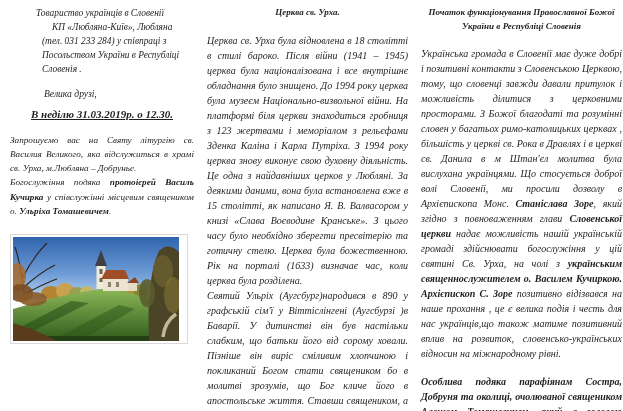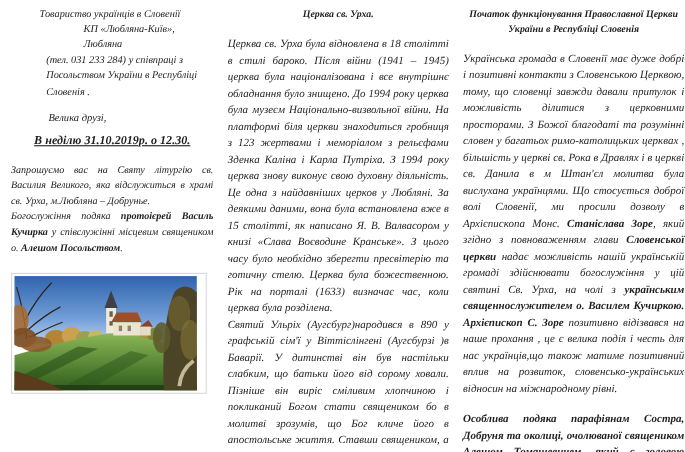--- a/index.html
+++ b/index.html
@@ -13,21 +13,21 @@
   }
   .col{flex:0 0 auto;}
   .col1{width:184px;}
   .col2{width:201px;}
   .col3{width:201px;}
   p{margin:0;text-align:justify;}
   .body{font-size:10px;line-height:1.5;}
   .col1 .body{font-size:9.2px;line-height:1.55;}
   .org{font-size:9.4px;line-height:1.5;text-align:left;margin-left:32px;}
   .org-c1{margin-left:26px;}
-  .org-c2{margin-left:66px;}
+  .org-c2{margin-left:42px;}
   .greeting{font-size:9.6px;text-align:left;margin:11px 0 9px 34px;}
   .date{
     font-weight:bold;text-decoration:underline;
     font-size:11px;text-align:center;margin:4px 0 13px 0;
   }
   .invitation{}
   .heading{font-weight:bold;font-size:9px;line-height:1.5;margin-bottom:13px;text-align:center;}
   b{font-weight:bold;}
   .photo-frame{
     margin-top:16px;width:172px;background:#fff;
@@ -40,23 +40,23 @@
 </head>
 <body>
 
 <div class="page">
 
   <div class="col col1">
     <p class="org org-c1">Товариство українців в Словенії</p>
     <p class="org org-c2">КП «Любляна-Київ», Любляна</p>
     <p class="org">(тел. 031 233 284) у співпраці з Посольством України в Республіці Словенія .</p>
     <p class="greeting">Велика друзі,</p>
-    <p class="date">В неділю 31.10.2019р. о 12.30.</p>
+    <p class="date">В неділю 31.03.2019р. о 12.30.</p>
     <p class="body invitation">Запрошуємо вас на Святу літургію св. Василия Великого, яка відслужиться в храмі св. Урха, м.Любляна – Добрунье.</p>
-    <p class="body"><span>Богослужіння подяка </span><b>протоієрей Василь Кучирка</b><span> у співслужінні місцевим священиком о. </span><b>Алешом Посольством</b><span>.</span></p>
+    <p class="body"><span>Богослужіння подяка </span><b>протоієрей Василь Кучирка</b><span> у співслужінні місцевим священиком о. </span><b>Ульріха Томашевичем</b><span>.</span></p>
 
     <div class="photo-frame">
       <svg width="166" height="104" viewBox="0 0 166 104" xmlns="http://www.w3.org/2000/svg">
         <defs>
           <linearGradient id="sky" x1="0" y1="0" x2="0" y2="1">
             <stop offset="0" stop-color="#2f64ad"></stop>
             <stop offset="0.6" stop-color="#6f9cd6"></stop>
             <stop offset="1" stop-color="#b9d3ef"></stop>
           </linearGradient>
           <linearGradient id="grass" x1="0" y1="0" x2="0" y2="1">
@@ -114,19 +114,19 @@
     </div>
   </div>
 
   <div class="col col2">
     <p class="heading">Церква св. Урха.</p>
     <p class="body">Церква св. Урха була відновлена в 18 столітті в стилі бароко. Після війни (1941 – 1945) церква була націоналізована і все внутрішнє обладнання було знищено. До 1994 року церква була музеєм Національно-визвольної війни. На платформі біля церкви знаходиться гробниця з 123 жертвами і меморіалом з рельєфами Зденка Каліна і Карла Путріха. З 1994 року церква знову виконує свою духовну діяльність. Це одна з найдавніших церков у Любляні. За деякими даними, вона була встановлена вже в 15 столітті, як написано Я. В. Валвасором у книзі «Слава Воєводине Кранське». З цього часу було необхідно зберегти пресвітерію та готичну стелю. Церква була божественною. Рік на порталі (1633) визначає час, коли церква була розділена.</p>
     <p class="body">Святий Ульріх (Аугсбург)народився в 890 у графській сім'ї у Віттіслінгені (Аугсбурзі )в Баварії. У дитинстві він був настільки слабким, що батьки його від сорому ховали. Пізніше він виріс сміливим хлопчиною і покликаний Богом стати священиком бо в молитві зрозумів, що Бог кличе його в апостольське життя. Ставши священиком, а згодом єпископом єпархії в Аугсбурзі, в якій пробув протягом 50 років. Він був людиною молитви і праці, і любив дотепний і невинний жарт. Помер св. Ульріх 4 липня 973р. В 1993 святий був зачислений папом римським Іваном 15 до лику святих, День пам'яті св .Ульріха церква вшановує 4 липня.</p>
   </div>
 
   <div class="col col3">
-    <p class="heading">Початок функціонування Православної Церкви України в Республіці Словенія</p>
+    <p class="heading">Початок функціонування Православної Божої України в Республіці Словенія</p>
     <p class="body"><span>Українська громада в Словенії має дуже добрі і позитивні контакти з Словенською Церквою, тому, що словенці завжди давали притулок і можливість ділитися з церковними просторами. З Божої благодаті та розумінні словен у багатьох римо-католицьких церквах , більшість у церкві св. Рока в Дравлях і в церкві св. Данила в м Штан'єл молитва була вислухана українцями. Що стосується доброї волі Словенії, ми просили дозволу в Архієпископа Монс. </span><b>Станіслава Зоре</b><span>, який згідно з повноваженням глави </span><b>Словенської церкви</b><span> надає можливість нашій українській громаді здійснювати богослужіння у цій святині Св. Урха, на чолі з </span><b>українським священнослужителем о. Василем Кучиркою.</b><span> </span><b>Архієпископ С. Зоре</b><span> позитивно відізвався на наше прохання , це є велика подія і честь для нас українців,що також матиме позитивний вплив на розвиток, словенсько-українських відносин на міжнародному рівні.</span></p>
     <p class="body thanks">Особлива подяка парафіянам Состра, Добруня та околиці, очолюваної священиком Алешом Томашевичем, який є головою церкви в Состру і св. Урха.</p>
     <p class="body final">Велика дяка Господу Богу і всім не байдужим до нашої спільної праці</p>
   </div>
 
 </div>
 
 </body></html>

